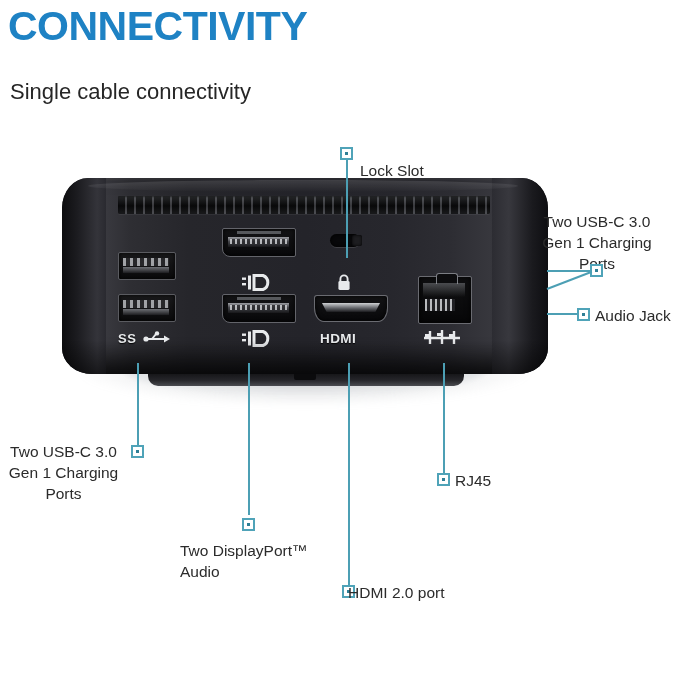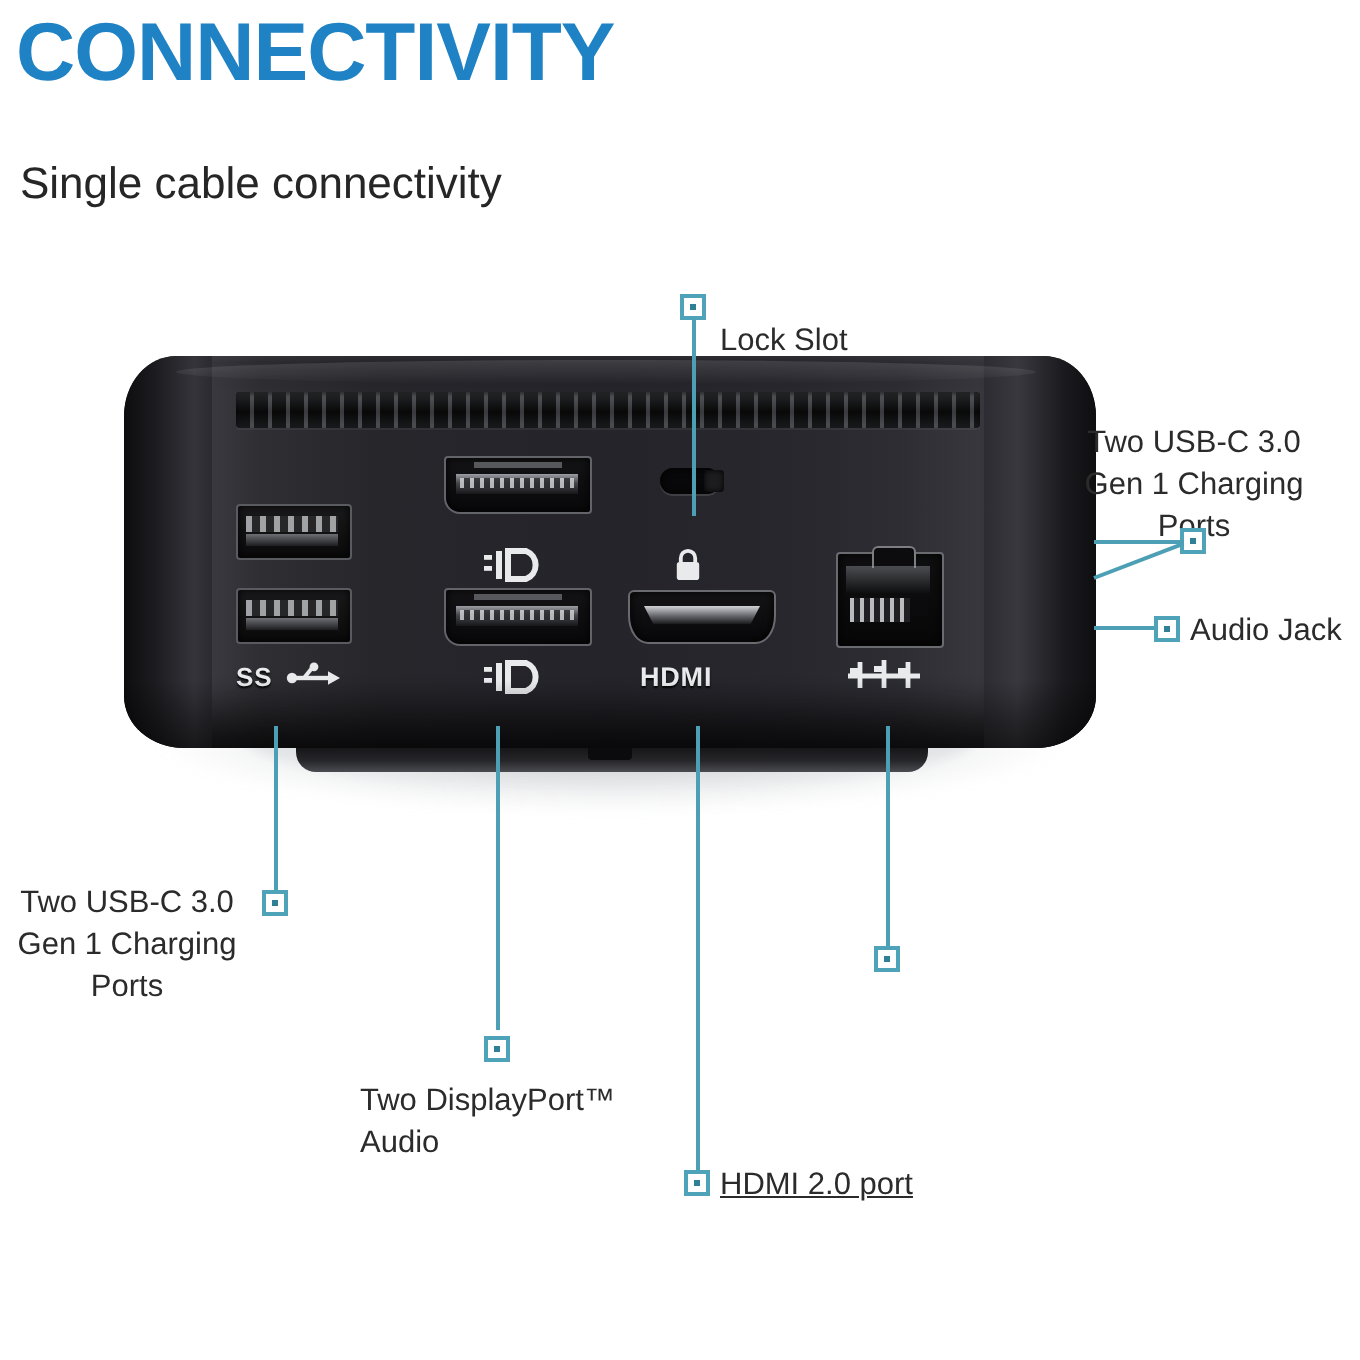--- a/index.html
+++ b/index.html
@@ -488,18 +488,19 @@
   <div class="callout-label ta-right" style="left:0px; top:462px; width:127px;">Gen 1 Charging</div>
   <div class="callout-label ta-right" style="left:0px; top:483px; width:127px;">Ports</div>
 
   <div class="leader leader-v" style="left:248px; top:363px; height:152px;"></div>
   <div class="marker" style="left:242px; top:518px;"></div>
   <div class="callout-label ta-left" style="left:180px; top:540px; width:190px;">Two DisplayPort™
 Audio</div>
 
   <div class="leader leader-v" style="left:348px; top:363px; height:222px;"></div>
   <div class="marker" style="left:342px; top:585px;"></div>
-  <div class="callout-label ta-left" style="left:360px; top:582px; width:170px;text-decoration:underline;">HDMI 2.0 port</div>
+  <div class="callout-label ta-left" style="left:348px; top:582px; width:170px;">HDMI 2.0 port</div>
 
   <div class="leader leader-v" style="left:443px; top:363px; height:110px;"></div>
   <div class="marker" style="left:437px; top:473px;"></div>
+  <div class="callout-label ta-left" style="left:455px; top:470px; width:100px;">RJ45</div>
 
 </div>
 
 </body></html>

